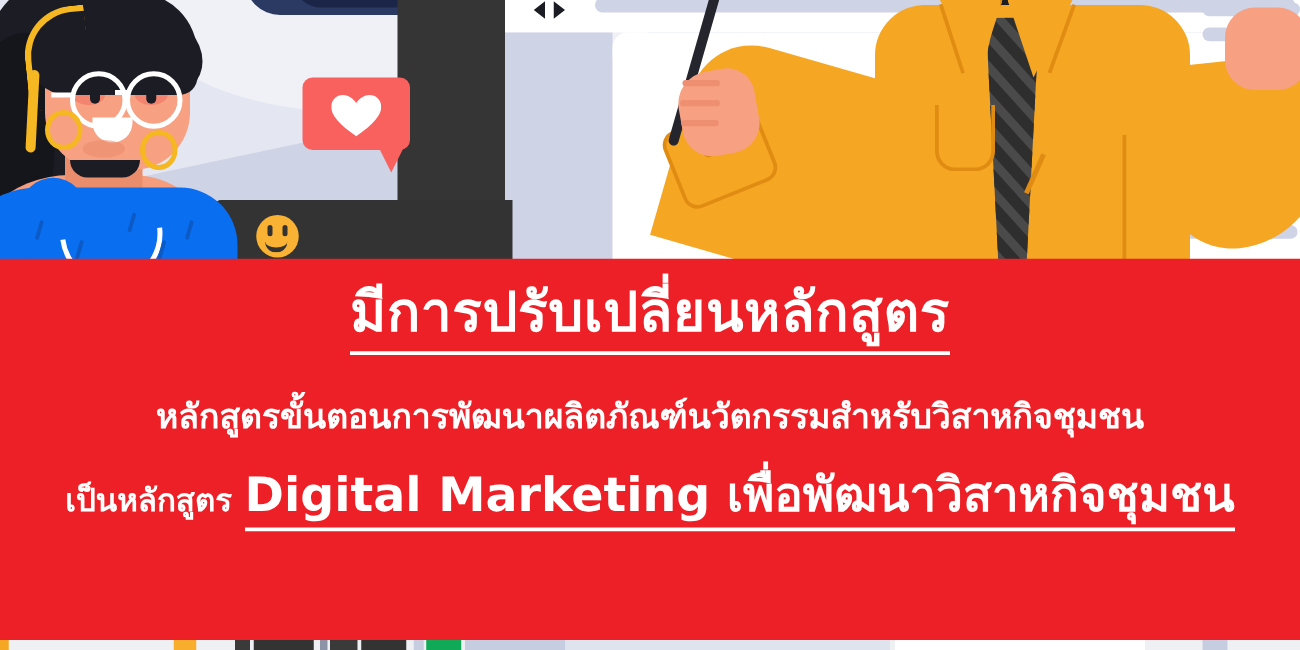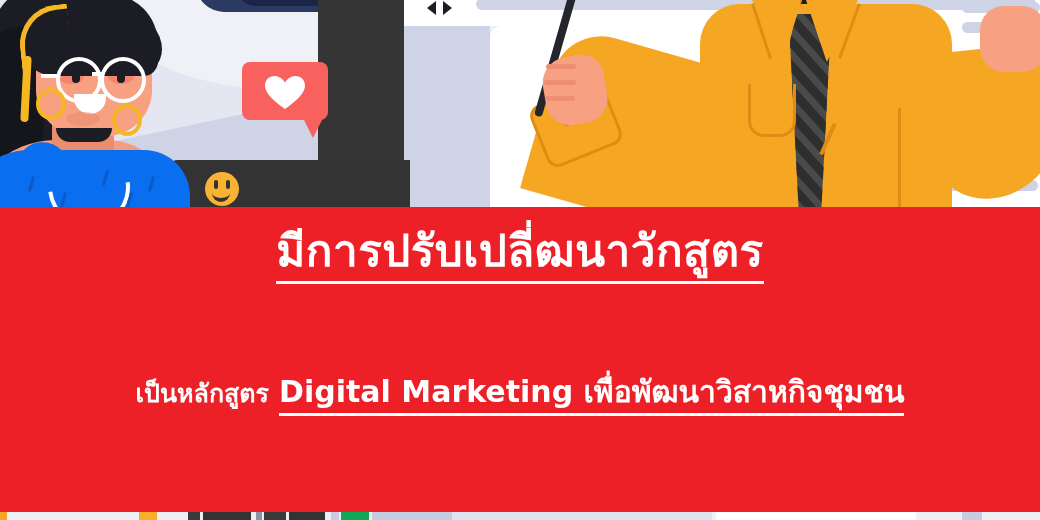--- a/index.html
+++ b/index.html
@@ -488,21 +488,21 @@
     position: absolute;
     left: 0; top: 170px;
     width: 1040px;
     font-size: 29px;
     font-weight: 700;
   }
   #subline2 .plain { font-size: 25px; }
   #subline2 .u {
     border-bottom: 3px solid #ffffff;
     padding-bottom: 4px;
-    font-size: 30px;
+    font-size: 38px;
   }
   #dateline {
     position: absolute;
     left: 0; top: 241px;
     width: 1040px;
     font-size: 40px;
     font-weight: 700;
     letter-spacing: .5px;
   }
 
@@ -618,23 +618,24 @@
     <div class="ill-layer w-stitch" style="left:30px;  top:176px; transform:rotate(16deg);"></div>
     <div class="ill-layer w-stitch" style="left:62px;  top:192px; transform:rotate(16deg);"></div>
     <div class="ill-layer w-stitch" style="left:104px; top:170px; transform:rotate(16deg);"></div>
     <div class="ill-layer w-stitch" style="left:128px; top:192px; transform:rotate(16deg);"></div>
     <div class="ill-layer w-stitch" style="left:150px; top:176px; transform:rotate(16deg);"></div>
   </div>
 
   <div id="banner" style="background: rgb(236, 32, 38); color: rgb(255, 255, 255);">
 
     <div id="headline" class="line">
-      <span class="u">มีการปรับเปลี่ฒนาวักสูตร</span>
+      <span class="u">มีการปรับเปลี่ยนหลักสูตร</span>
     </div>
 
+    <div id="subline1" class="line">หลักสูตรขั้นตอนการพัฒนาผลิตภัณฑ์นวัตกรรมสำหรับวิสาหกิจชุมชน</div>
 
     <div id="subline2" class="line">
       <span class="plain">เป็นหลักสูตร</span>
       <span class="u">Digital Marketing เพื่อพัฒนาวิสาหกิจชุมชน</span>
     </div>
 
   </div>
 
   <div id="bottom-strip" style="background: rgb(238, 240, 243);">
       <div class="strip-block" style="left: 0px; width: 7px; background: rgb(245, 166, 35);"></div>

